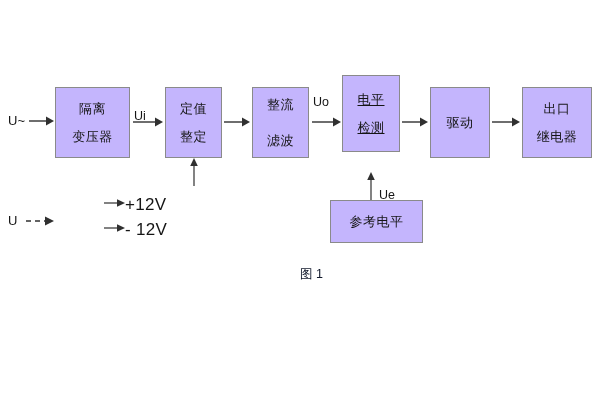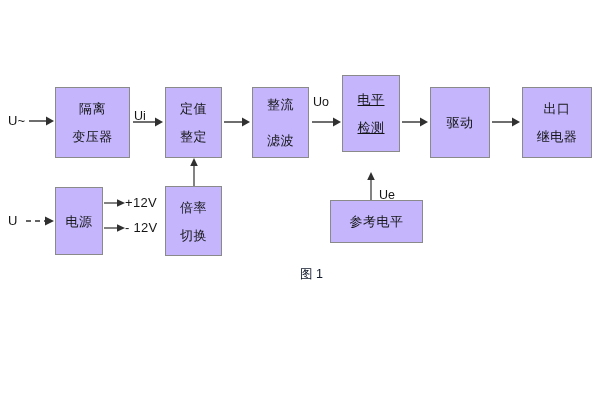--- a/index.html
+++ b/index.html
@@ -30,21 +30,21 @@
 
   
   .lbl{
     position:absolute;
     font-size:13px;
     line-height:1;
     white-space:nowrap;
     color:#151515;
   }
   .lbl.sig{font-size:12.5px;}
-  .lbl.rail{font-size:13px;letter-spacing:0.3px;}
+  .lbl.rail{font-size:17px;letter-spacing:0.3px;}
   .caption{position:absolute;font-size:12.5px;color:#0f172a;white-space:nowrap;}
 
   
   .conn{position:absolute;}
   .conn svg{display:block;overflow:visible;}
   .ln-stroke{stroke:#303030;stroke-width:1.4;fill:none;}
   .ln-dash{stroke:#303030;stroke-width:1.4;fill:none;stroke-dasharray:5 4;}
   .ln-thin{stroke:#303030;stroke-width:1.2;fill:none;}
   .ah{fill:#303030;}
 </style>
@@ -130,44 +130,37 @@
 
   <div class="lbl" style="left:8px;top:214px;">U</div>
 
   <div class="conn" style="left:26px;top:215px;">
     <svg width="29" height="12" viewBox="0 0 29 12">
       <line class="ln-dash" x1="0" y1="6" x2="19" y2="6"></line>
       <polygon class="ah" points="19,1.6 28,6 19,10.4"></polygon>
     </svg>
   </div>
 
-  <div class="blk one" style="left:55px;top:187px;width:48px;height:68px;">
-    <span class="ln">电源</span>
-  </div>
 
   <div class="conn" style="left:104px;top:197px;">
     <svg width="22" height="12" viewBox="0 0 22 12">
       <line class="ln-thin" x1="0" y1="6" x2="13" y2="6"></line>
       <polygon class="ah" points="13,2.2 21,6 13,9.8"></polygon>
     </svg>
   </div>
   <div class="lbl rail" style="left:125px;top:196px;">+12V</div>
 
   <div class="conn" style="left:104px;top:222px;">
     <svg width="22" height="12" viewBox="0 0 22 12">
       <line class="ln-thin" x1="0" y1="6" x2="13" y2="6"></line>
       <polygon class="ah" points="13,2.2 21,6 13,9.8"></polygon>
     </svg>
   </div>
   <div class="lbl rail" style="left:125px;top:221px;">- 12V</div>
 
-  <div class="blk" style="left:165px;top:186px;width:57px;height:70px;">
-    <span class="ln">倍率</span>
-    <span class="ln">切换</span>
-  </div>
 
   <div class="conn" style="left:188px;top:158px;">
     <svg width="12" height="29" viewBox="0 0 12 29">
       <line class="ln-thin" x1="6" y1="28" x2="6" y2="8"></line>
       <polygon class="ah" points="2.2,8 6,0 9.8,8"></polygon>
     </svg>
   </div>
 
   <div class="conn" style="left:365px;top:172px;">
     <svg width="12" height="29" viewBox="0 0 12 29">

